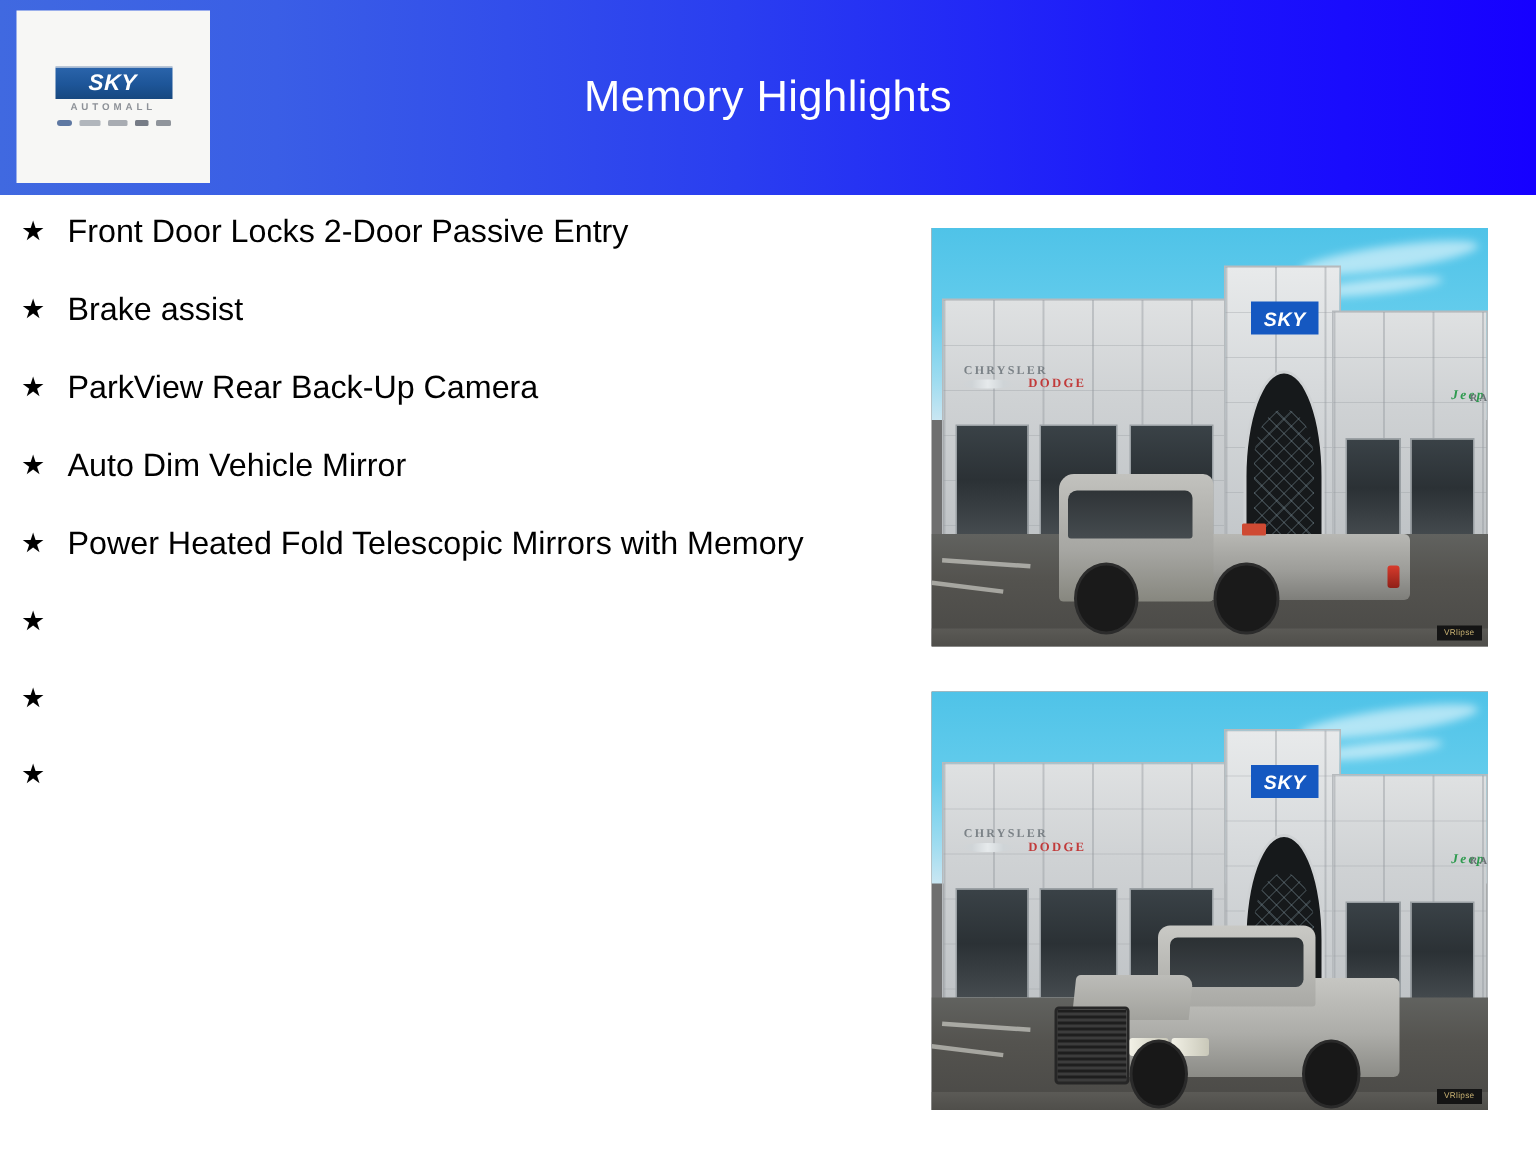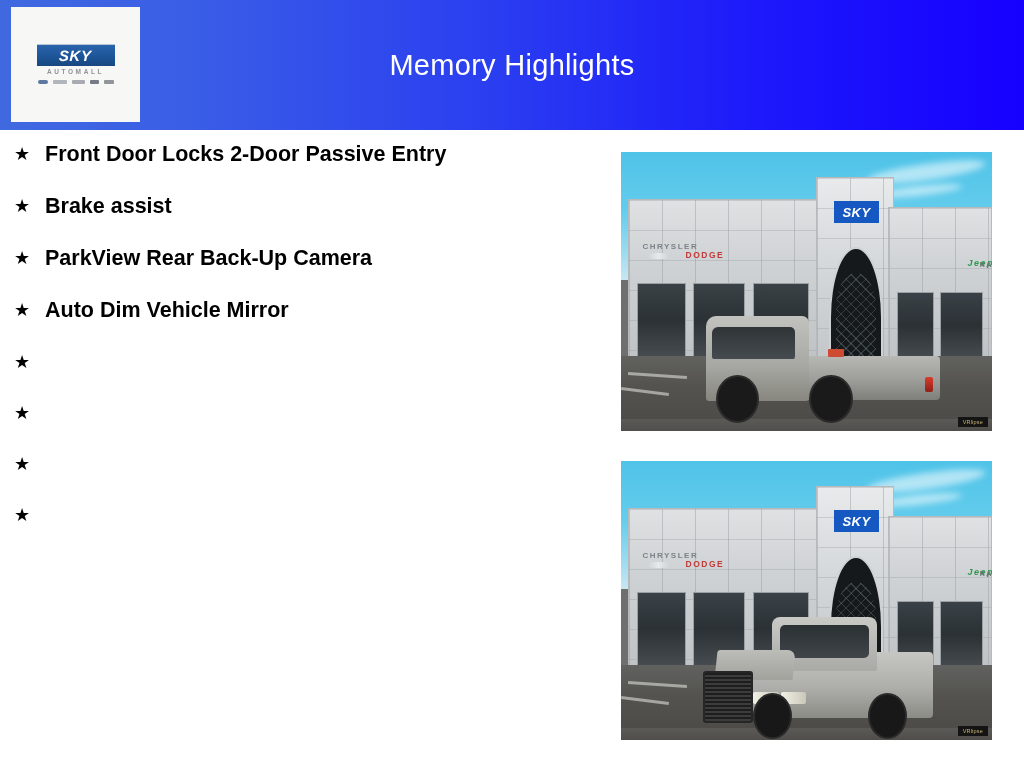--- a/index.html
+++ b/index.html
@@ -122,21 +122,20 @@
     flex: 0 0 31px;
     font-size: 18px;
     line-height: 28px;
     color: #000000;
   }
   .feature-label {
     font-size: 21.5px;
     line-height: 29px;
     color: #000000;
     max-width: 520px;
-    font-weight: bold;
   }
 
   
   .photo {
     position: absolute;
     left: 621px;
     width: 371px;
     overflow: hidden;
     background: #6f6f6f;
   }
@@ -232,20 +231,21 @@
     font-size: 13px;
     font-weight: bold;
     font-style: italic;
     letter-spacing: 0.5px;
   }
   .sign-text {
     position: absolute;
     font-weight: bold;
     letter-spacing: 1.5px;
     white-space: nowrap;
+    font-family: Liberation Serif, serif;
   }
   .sign-chrysler {
     left: 7%;
     top: 26%;
     font-size: 8px;
     color: #7b8287;
   }
   .sign-chrysler-wing {
     position: absolute;
     left: 6%;
@@ -473,20 +473,21 @@
     <span class="feature-label">ParkView Rear Back-Up Camera</span>
   </div>
 
   <div class="feature-row">
     <span class="feature-bullet">★</span>
     <span class="feature-label">Auto Dim Vehicle Mirror</span>
   </div>
 
   <div class="feature-row">
     <span class="feature-bullet">★</span>
+    <span class="feature-label">Power Heated Fold Telescopic Mirrors with Memory</span>
   </div>
 
   <div class="feature-row">
     <span class="feature-bullet">★</span>
   </div>
 
   <div class="feature-row">
     <span class="feature-bullet">★</span>
   </div>
 

